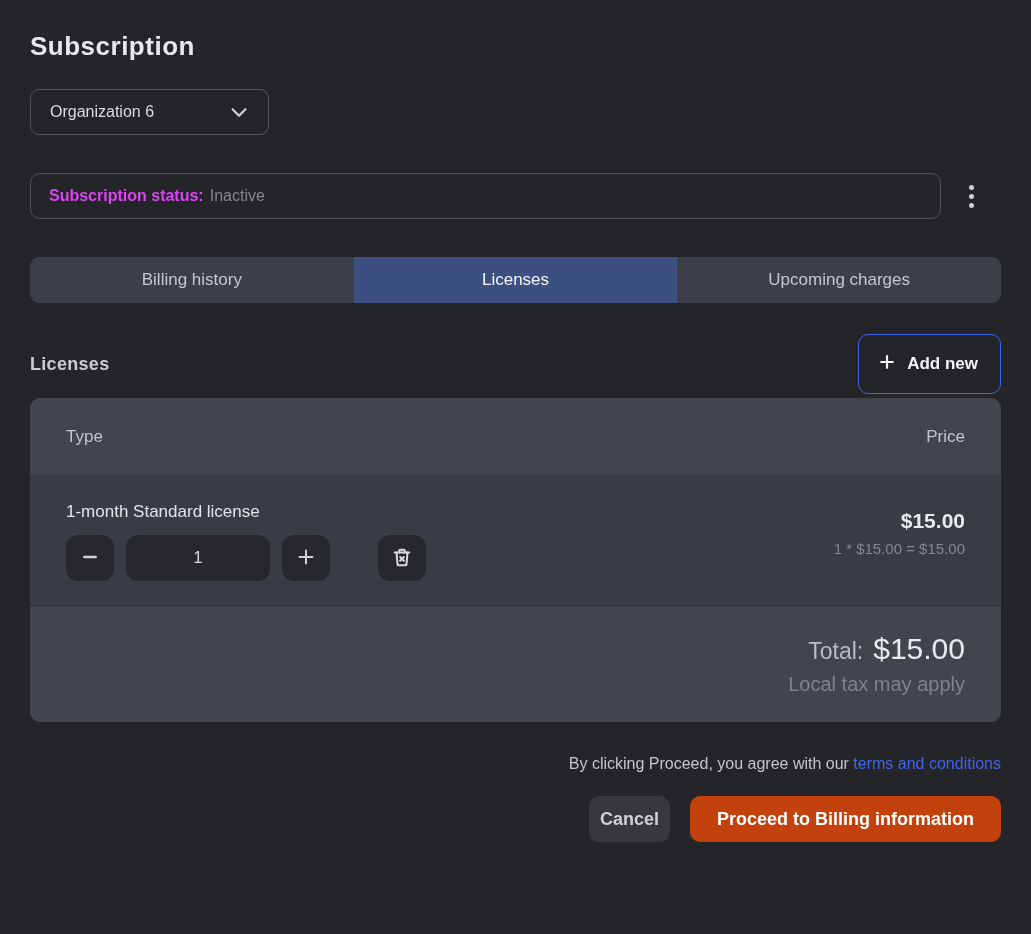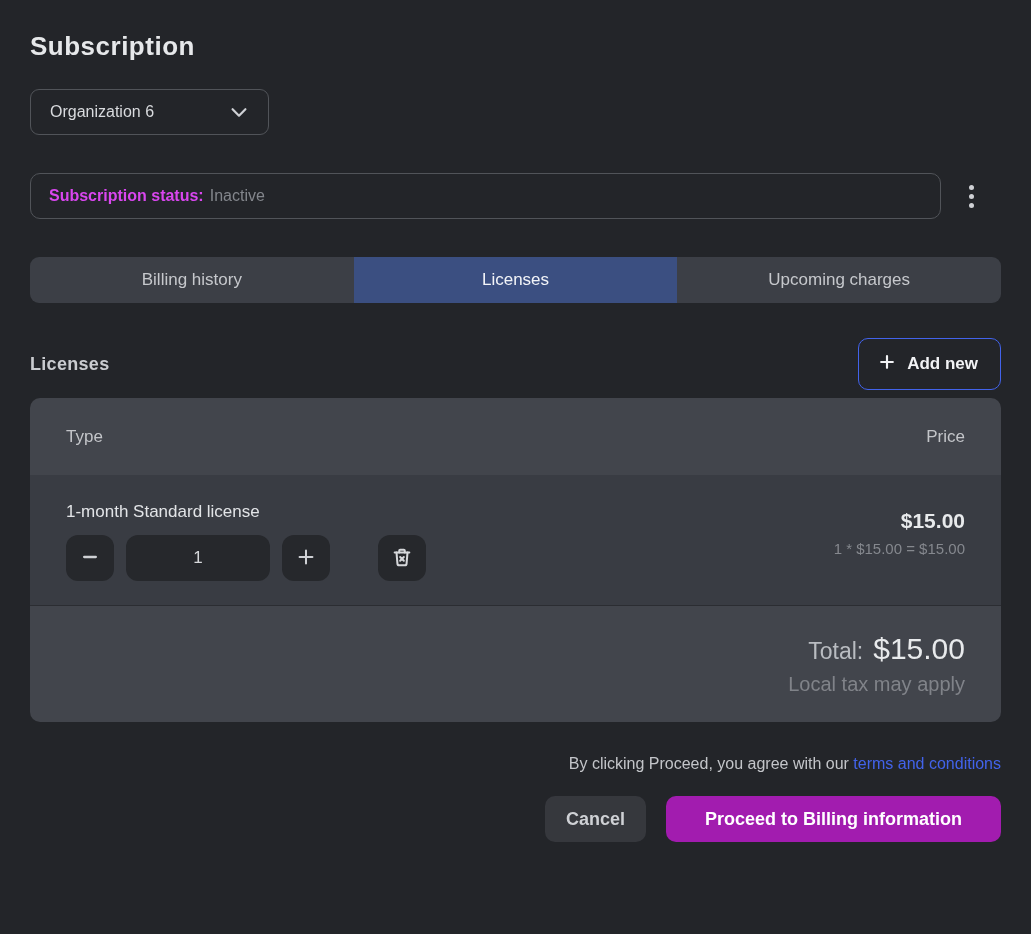--- a/index.html
+++ b/index.html
@@ -94,21 +94,21 @@
   
   .section-header {
     margin-top: 39px;
     display: flex;
     align-items: center;
     justify-content: space-between;
     height: 44px;
   }
   .section-title { font-size: 18px; font-weight: bold; color: #caccd0; letter-spacing: 0.3px; }
   .add-new-btn {
-    height: 52px;
+    height: 60px;
     border: 1px solid #4263eb;
     border-radius: 10px;
     background: transparent;
     color: #f2f3f5;
     font-family: "Liberation Sans", sans-serif;
     font-size: 17px;
     font-weight: bold;
     display: flex;
     align-items: center;
     gap: 10px;
@@ -202,34 +202,34 @@
 
   .actions {
     margin-top: 23px;
     display: flex;
     justify-content: flex-end;
     align-items: center;
     gap: 20px;
   }
   .cancel-btn {
     height: 46px;
-    padding: 0 21px;
+    padding: 0 11px;
     background: #36383d;
     border: none;
     border-radius: 10px;
     color: #cfd1d5;
     font-family: "Liberation Sans", sans-serif;
     font-size: 18px;
     font-weight: bold;
     cursor: pointer;
   }
   .proceed-btn {
     height: 46px;
-    padding: 0 39px;
-    background: #a21caf;
+    padding: 0 27px;
+    background: #c2410c;
     border: none;
     border-radius: 10px;
     color: #ffffff;
     font-family: "Liberation Sans", sans-serif;
     font-size: 18px;
     font-weight: bold;
     cursor: pointer;
   }
 </style>
 </head>

